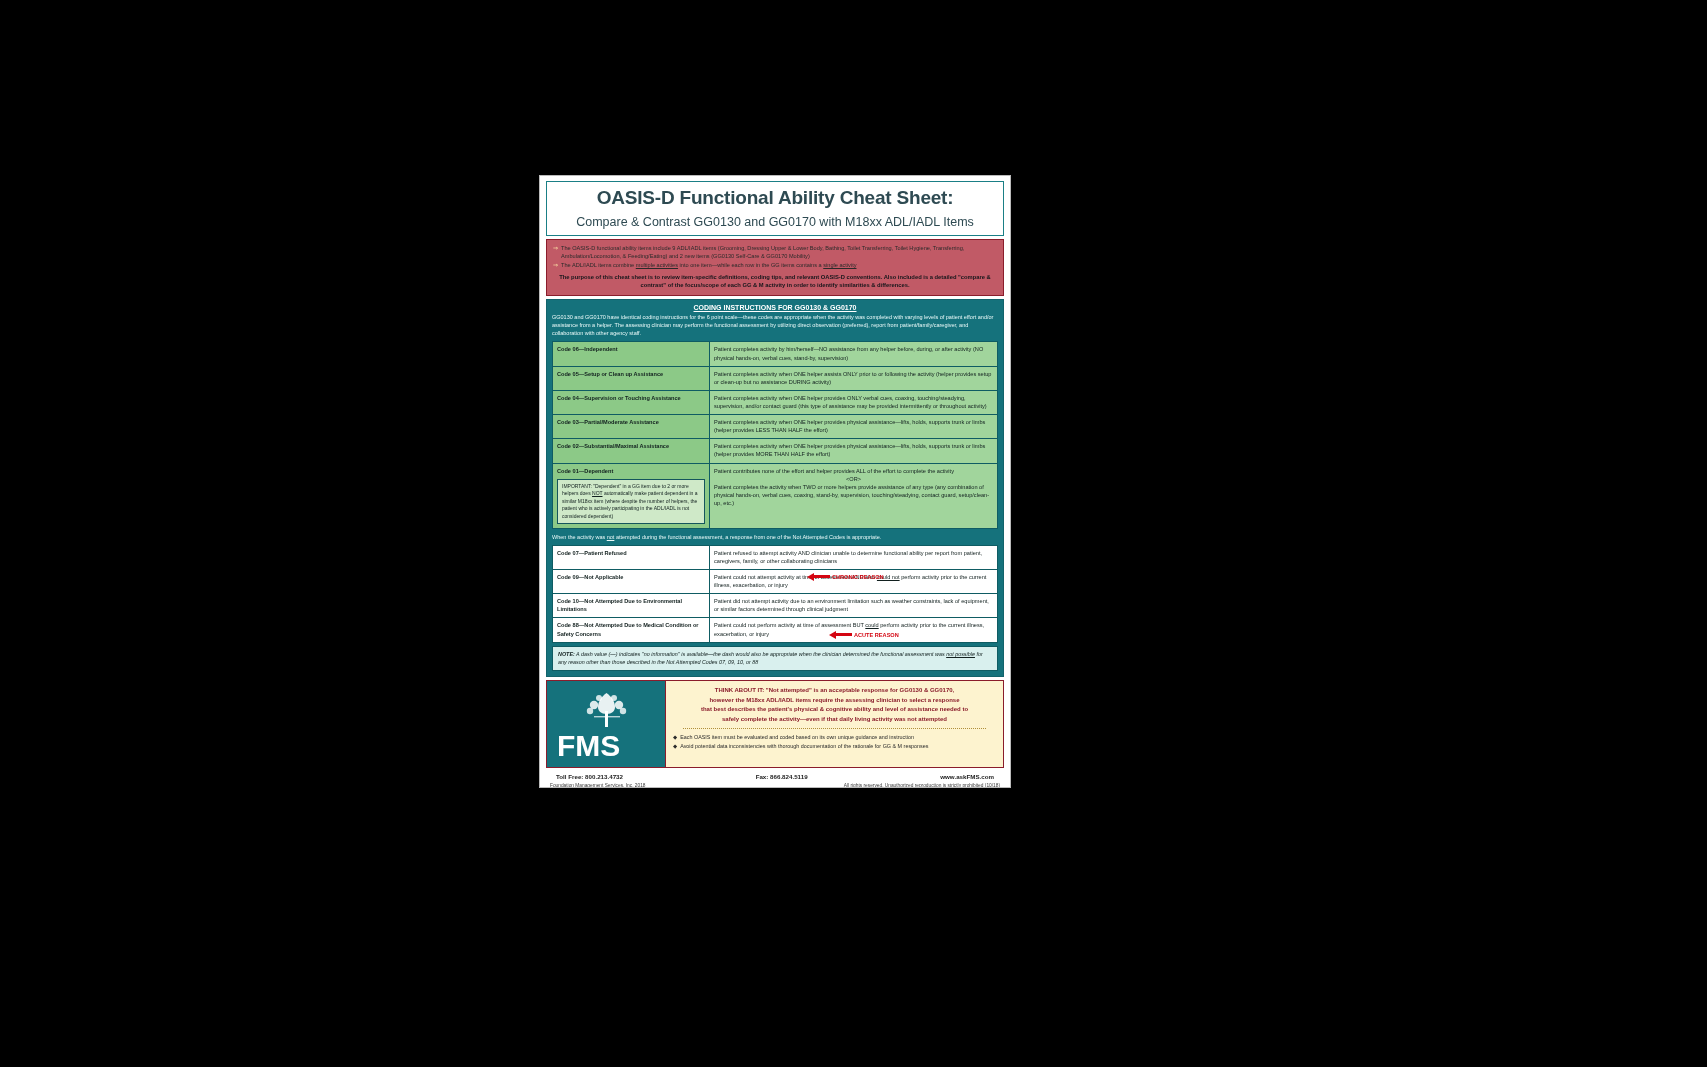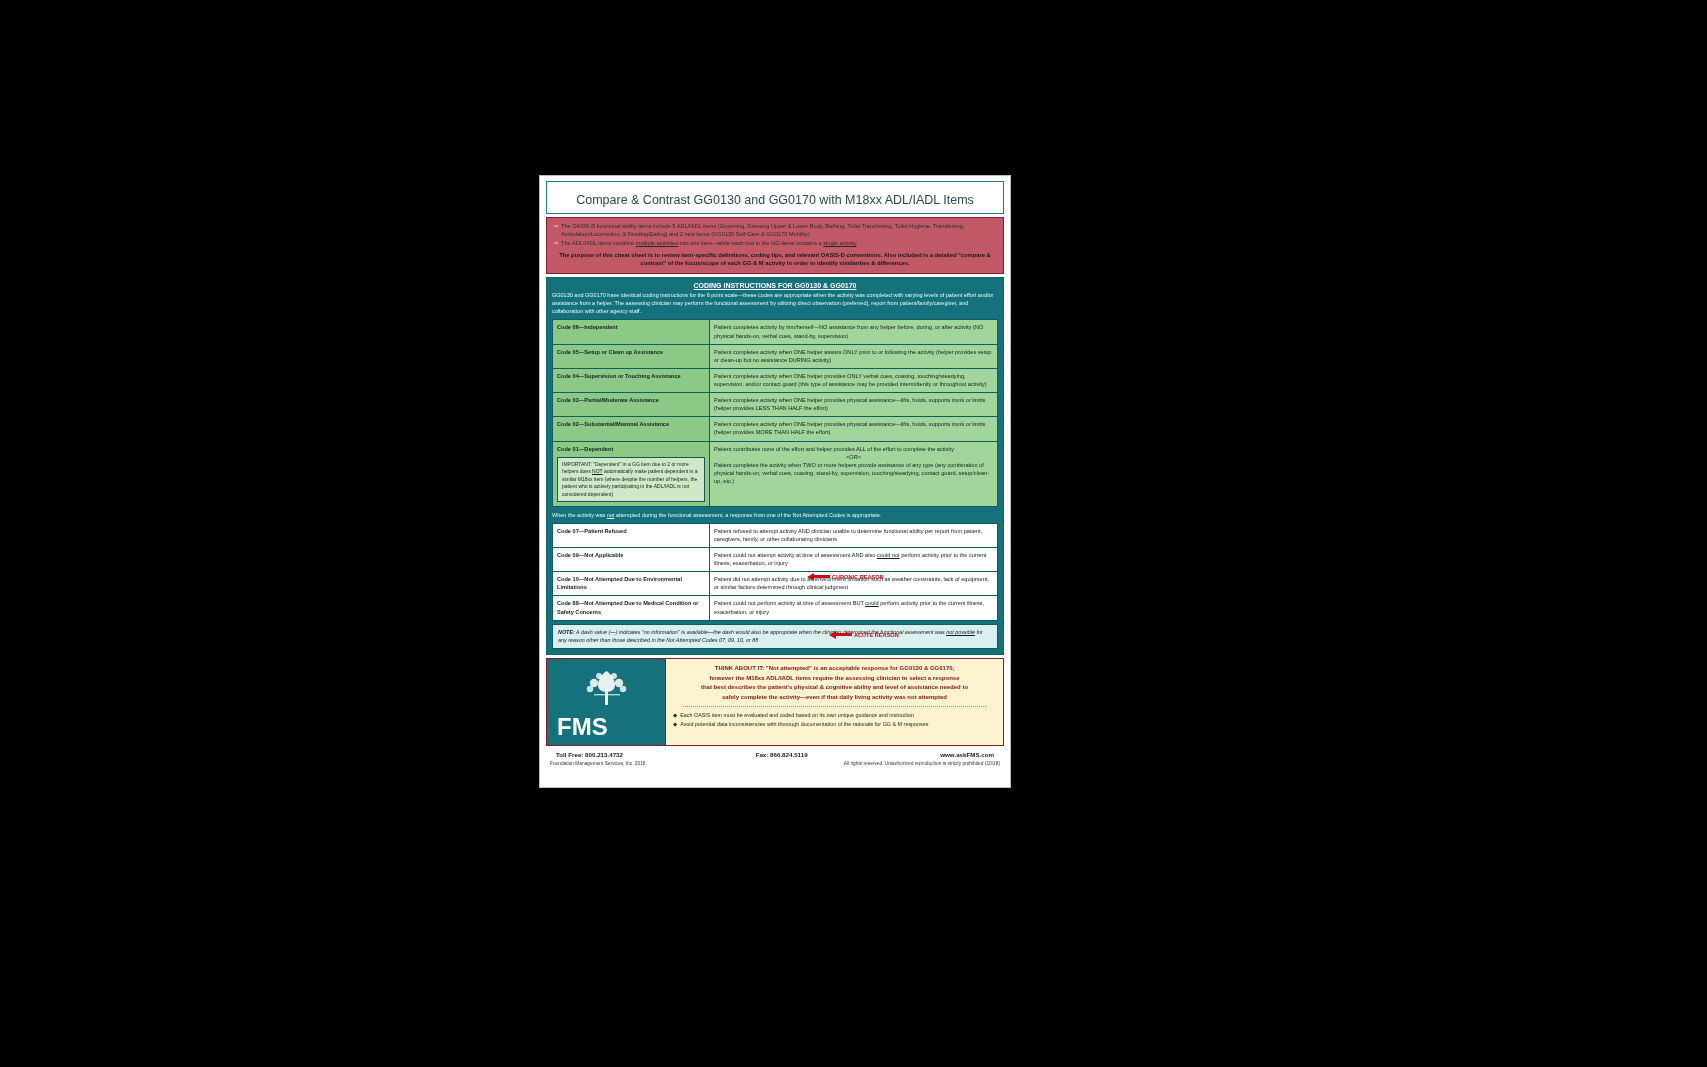--- a/index.html
+++ b/index.html
@@ -192,21 +192,21 @@
   }
   .logo-cell {
     width: 118px;
     background: #15727c;
     position: relative;
     overflow: hidden;
   }
   .logo-fms {
     position: absolute;
     left: 10px; bottom: 6px;
-    font-size: 24px;
+    font-size: 30px;
     font-weight: bold;
     color: #ffffff;
     letter-spacing: 0px;
     line-height: 1;
   }
   .tree {
     position: absolute;
     left: 34px; top: 8px;
     width: 52px; height: 40px;
   }
@@ -254,20 +254,21 @@
     padding: 0 4px;
   }
 </style>
 </head>
 <body>
 
 <div id="page">
   <div class="inner">
 
     <div class="title-box">
+      <div class="title-main">OASIS-D Functional Ability Cheat Sheet:</div>
       <div class="title-sub">Compare &amp; Contrast GG0130 and GG0170 with M18xx ADL/IADL Items</div>
     </div>
 
     <div class="intro">
       <div class="bullet-row">
         <span class="arrow">⇒</span>
         <span>The OASIS-D functional ability items include 9 ADL/IADL items (Grooming, Dressing Upper &amp; Lower Body, Bathing, Toilet Transferring, Toilet Hygiene, Transferring, Ambulation/Locomotion, &amp; Feeding/Eating) and 2 new items (GG0130 Self-Care &amp; GG0170 Mobility)</span>
       </div>
       <div class="bullet-row">
         <span class="arrow">⇒</span>

